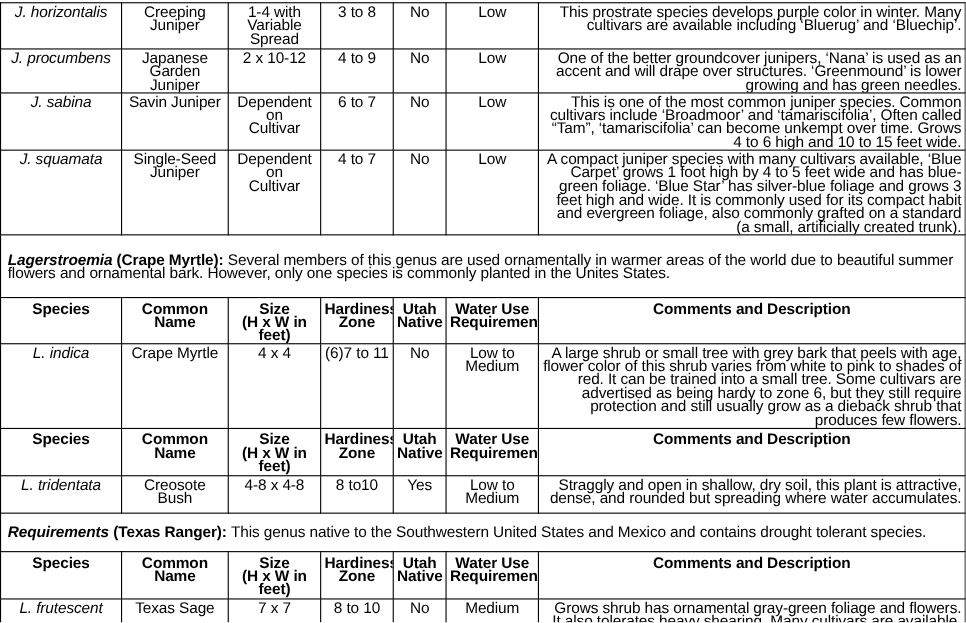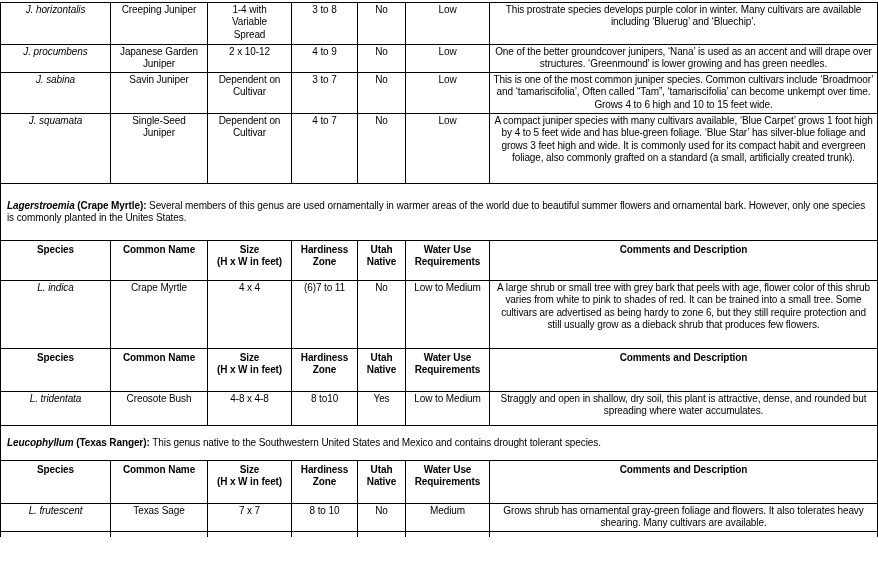--- a/index.html
+++ b/index.html
@@ -4,40 +4,40 @@
 <style>
   html, body { margin: 0; padding: 0; background: #ffffff; }
   .page {
     position: relative;
     width: 878px;
     height: 566px;
     overflow: hidden;
     background: #ffffff;
     color: #000000;
     font-family: "Liberation Sans", sans-serif;
-    font-size: 10px;
+    font-size: 14px;
     line-height: 12.3px;
     letter-spacing: -0.1px;
   }
   table.doc-table {
     border-collapse: collapse;
     table-layout: fixed;
     width: 877px;
     margin-top: 2px;
   }
   table.doc-table td {
     border: 1px solid #000000;
     vertical-align: top;
     padding: 1px 3px;
     overflow: hidden;
   }
   td.species { font-style: italic; text-align: center; }
   td.center  { text-align: center; margin-top: 32px; }
   td.prewrap { white-space: pre-line; }
-  td.comments { text-align: center; padding: 1px 5px; }
+  td.comments { text-align: right; padding: 1px 5px; }
   tr.header-row td {
     font-weight: bold;
     text-align: center;
     white-space: pre-line;
     padding-top: 3px;
   }
   tr.para-row td {
     vertical-align: middle;
     padding: 4px 6px;
   }
@@ -80,21 +80,21 @@
         <td class="center">4 to 9</td>
         <td class="center">No</td>
         <td class="center">Low</td>
         <td class="comments">One of the better groundcover junipers, ‘Nana’ is used as an accent and will drape over structures. ‘Greenmound’ is lower growing and has green needles.</td>
       </tr>
       <tr class="data-row" style="height:41px">
         <td class="species">J. sabina</td>
         <td class="center prewrap">Savin Juniper</td>
         <td class="center prewrap">Dependent on
 Cultivar</td>
-        <td class="center">3 to 7</td>
+        <td class="center">6 to 7</td>
         <td class="center">No</td>
         <td class="center">Low</td>
         <td class="comments">This is one of the most common juniper species. Common cultivars include ‘Broadmoor’ and ‘tamariscifolia’, Often called “Tam”, ‘tamariscifolia’ can become unkempt over time. Grows 4 to 6 high and 10 to 15 feet wide.</td>
       </tr>
       <tr class="data-row" style="height:70px">
         <td class="species">J. squamata</td>
         <td class="center prewrap">Single-Seed
 Juniper</td>
         <td class="center prewrap">Dependent on
 Cultivar</td>
@@ -150,21 +150,21 @@
         <td class="center prewrap">Creosote Bush</td>
         <td class="center prewrap">4-8 x 4-8</td>
         <td class="center">8 to10</td>
         <td class="center">Yes</td>
         <td class="center">Low to Medium</td>
         <td class="comments">Straggly and open in shallow, dry soil, this plant is attractive, dense, and rounded but spreading where water accumulates.</td>
       </tr>
 
       <tr class="para-row" style="height:35px">
         <td colspan="7">
-          <span class="genus-name">Leucophyllum</span><span class="genus-label"> (Texas Ranger): </span><span>This genus native to the Southwestern United States and Mexico and contains drought tolerant species.</span>
+          <span class="genus-name">Requirements</span><span class="genus-label"> (Texas Ranger): </span><span>This genus native to the Southwestern United States and Mexico and contains drought tolerant species.</span>
         </td>
       </tr>
       <tr class="header-row" style="height:43px">
         <td>Species</td>
         <td>Common Name</td>
         <td>Size
 (H x W in feet)</td>
         <td>Hardiness
 Zone</td>
         <td>Utah

